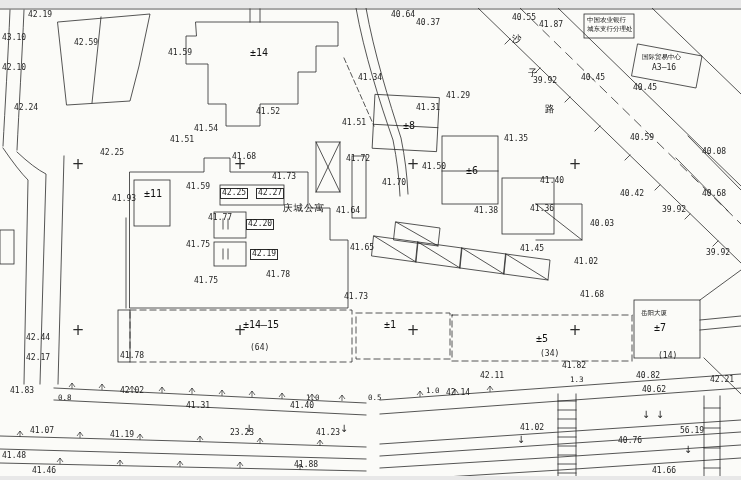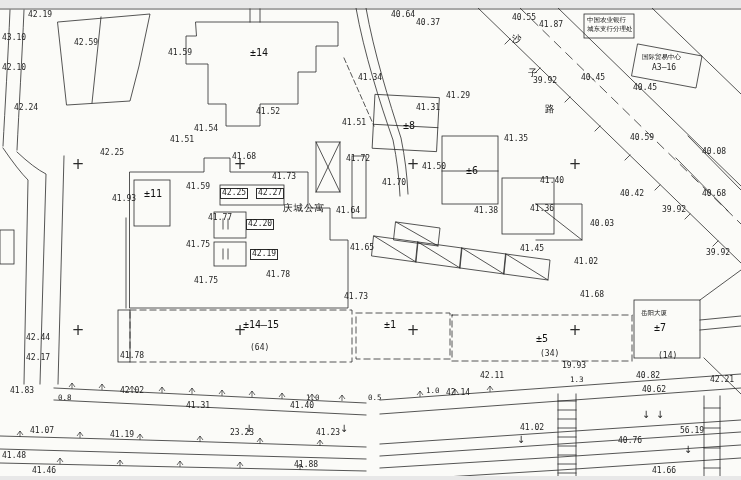--- a/index.html
+++ b/index.html
@@ -250,21 +250,21 @@
       <span class="lbl dim" style="left: 306px; top: 386px;">1.0</span>
       <span class="lbl dim" style="left: 340px; top: 386px; padding-left: 28px;">0.5</span>
       <span class="lbl bldg" style="left: 243px; top: 311px; text-align: right;">±14—15</span>
       <span class="lbl paren" style="left: 250px; top: 336px;">(64)</span>
       <span class="lbl bldg" style="left: 384px; top: 311px;">±1</span>
       <span class="lbl bldg" style="left: 536px; top: 325px;">±5</span>
       <span class="lbl paren" style="left: 540px; top: 342px;">(34)</span>
       <span class="lbl cjks" style="left: 641px; top: 302px;">岳阳大厦</span>
       <span class="lbl bldg" style="left: 654px; top: 314px;">±7</span>
       <span class="lbl paren" style="left: 658px; top: 344px;">(14)</span>
-      <span class="lbl num" style="left: 562px; top: 354px;">19.93</span>
+      <span class="lbl num" style="left: 562px; top: 354px;">41.82</span>
       <span class="lbl num" style="left: 480px; top: 364px;">42.11</span>
       <span class="lbl dim" style="left: 570px; top: 368px;">1.3</span>
       <span class="lbl num" style="left: 636px; top: 364px;">40.82</span>
       <span class="lbl num" style="left: 642px; top: 378px;">40.62</span>
       <span class="lbl num" style="left: 710px; top: 368px;">42.21</span>
       <span class="lbl num" style="left: 446px; top: 381px;">42.14</span>
       <span class="lbl dim" style="left: 426px; top: 379px;">1.0</span>
       <span class="lbl num" style="left: 30px; top: 419px;">41.07</span>
       <span class="lbl num" style="left: 110px; top: 423px;">41.19</span>
       <span class="lbl num" style="left: 230px; top: 421px;">23.23</span>

